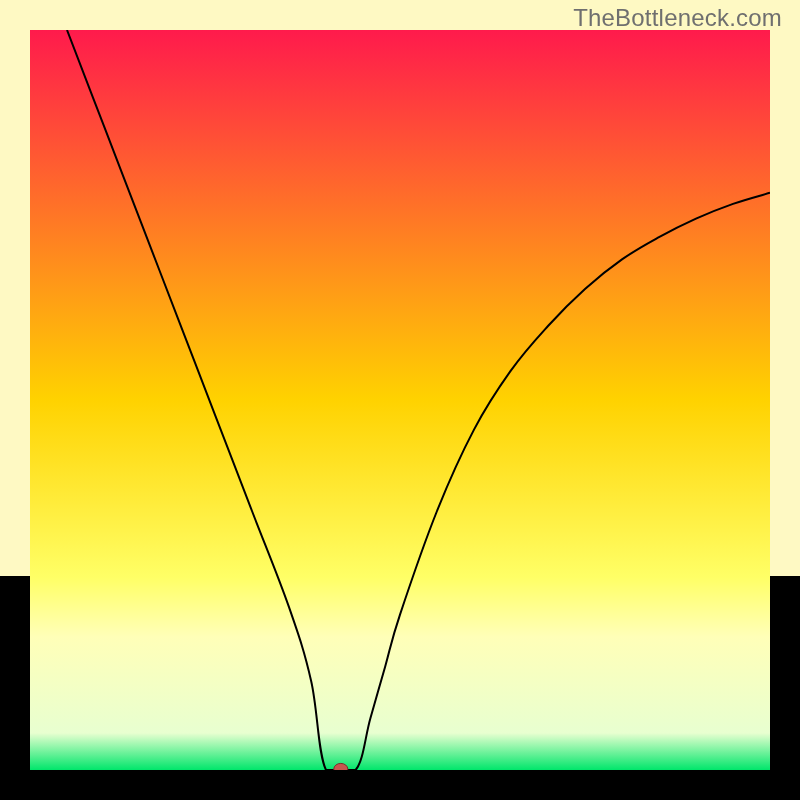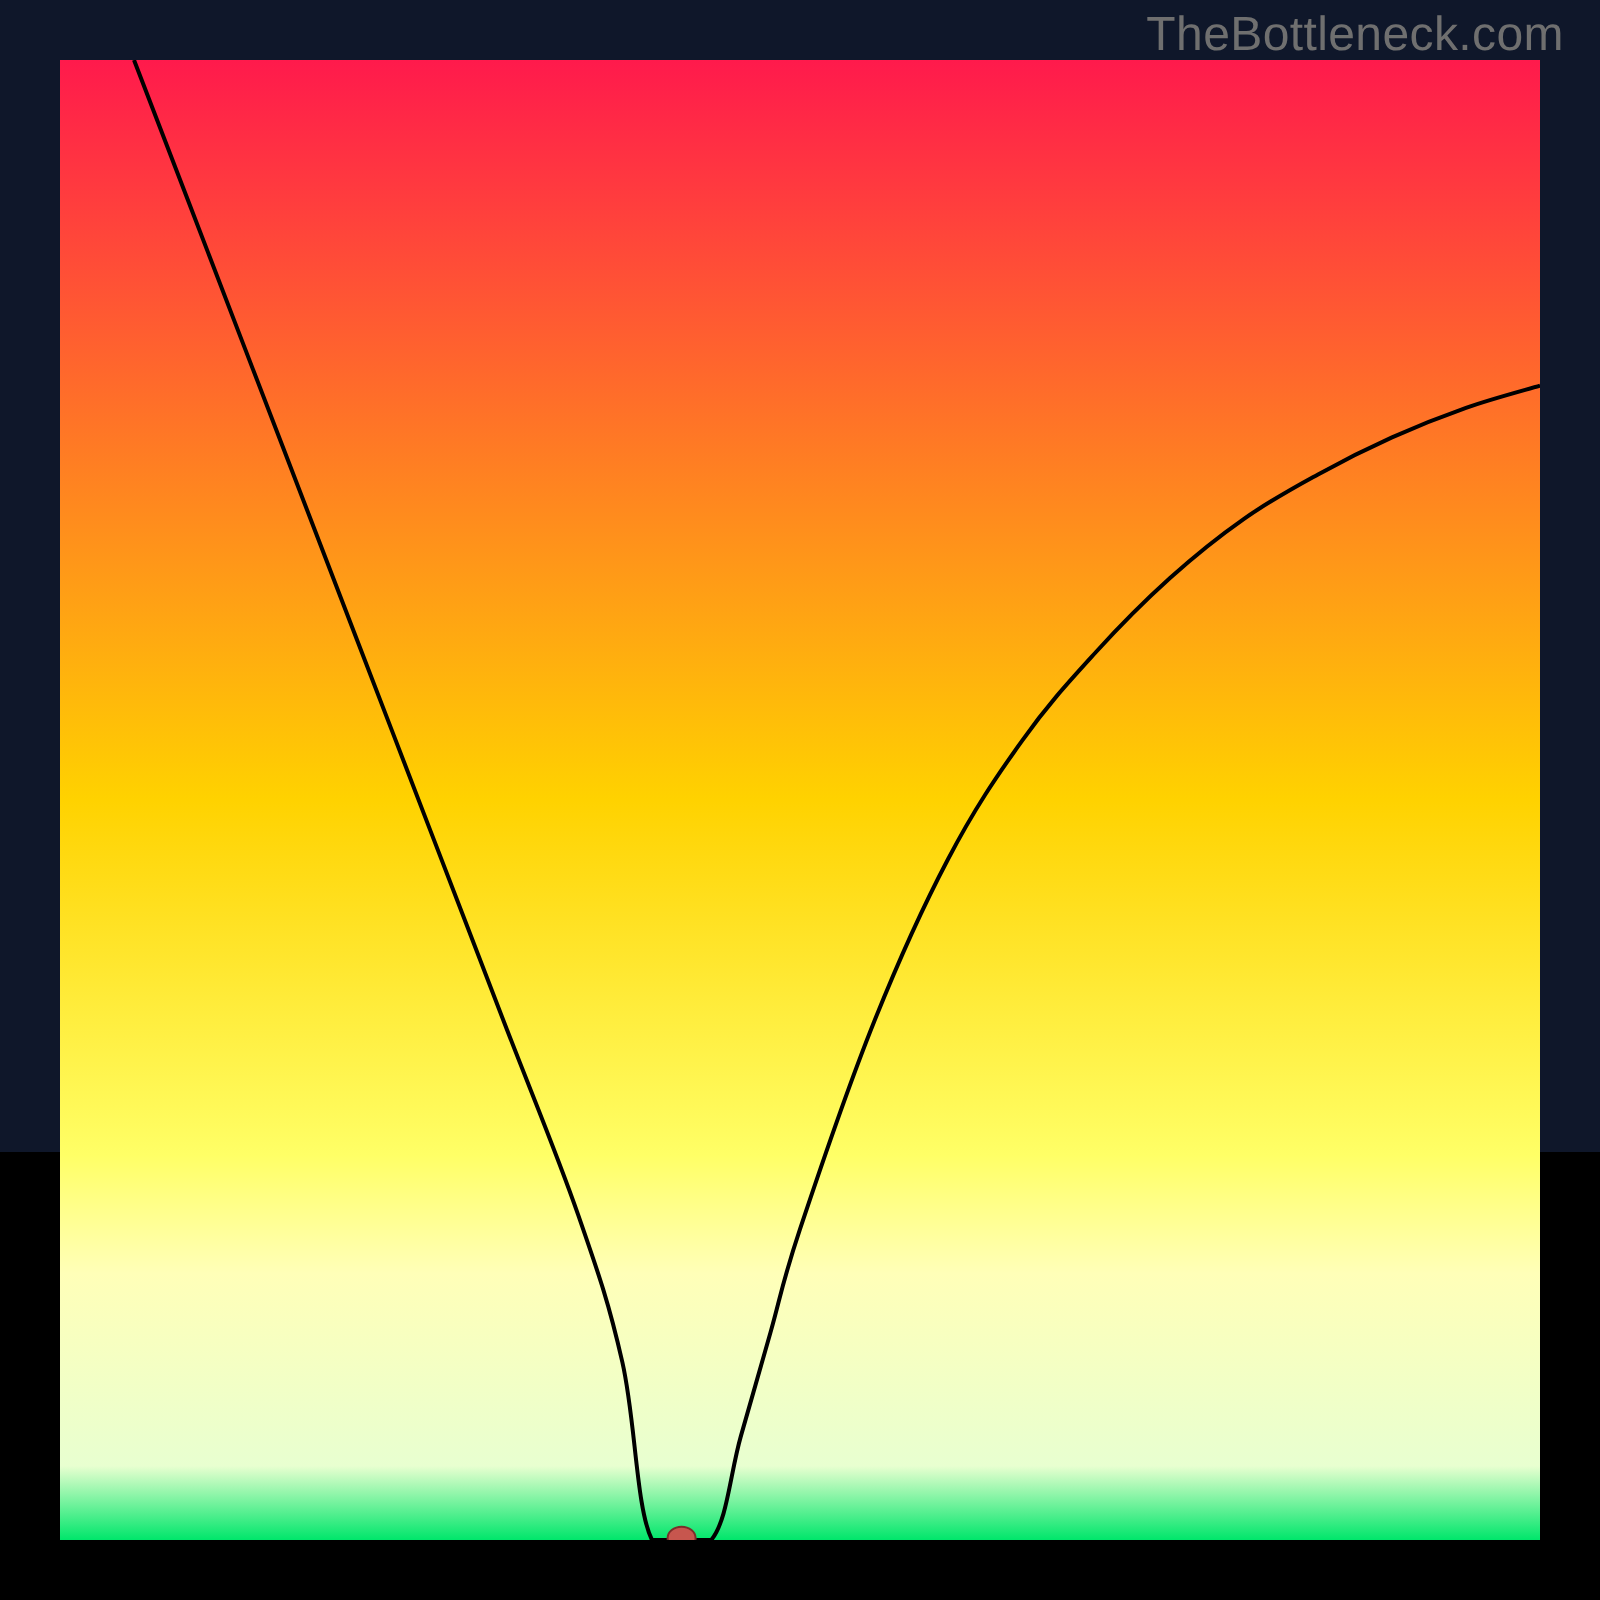--- a/index.html
+++ b/index.html
@@ -8,21 +8,21 @@
     width: 800px;
     height: 800px;
     overflow: hidden;
     background: #000;
     font-family: Arial, Helvetica, sans-serif;
   }
   .frame {
     position: relative;
     width: 800px;
     height: 576px;
-    background: #0f172a;
+    background: #fef9c3;
   }
   .plot-area {
     position: absolute;
     left: 30px;
     top: 30px;
     width: 740px;
     height: 740px;
   }
   .watermark {
     position: absolute;

